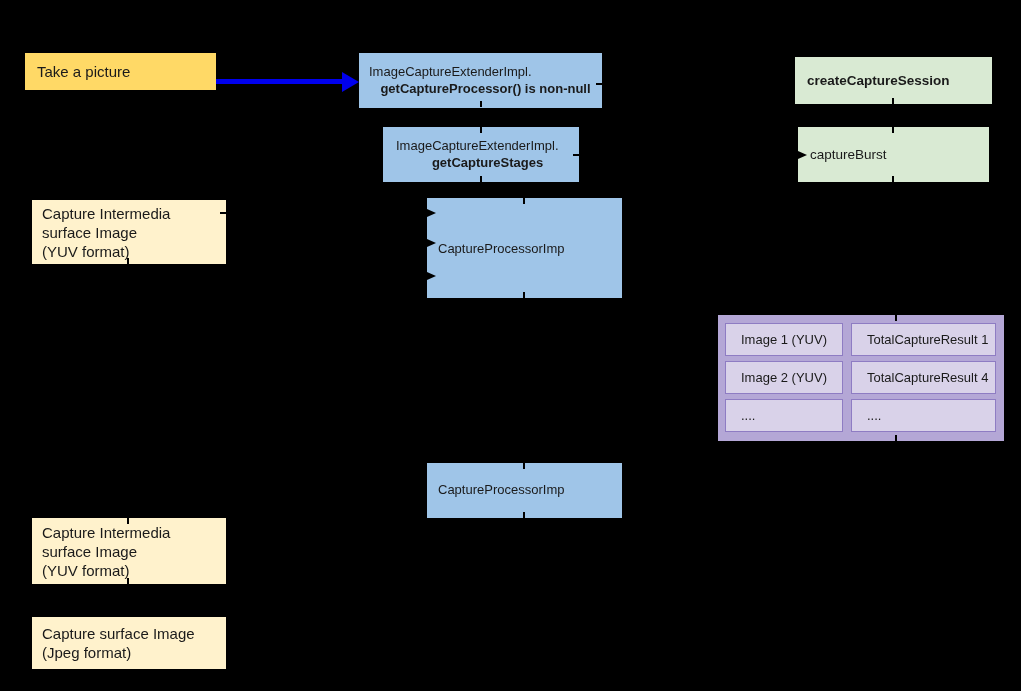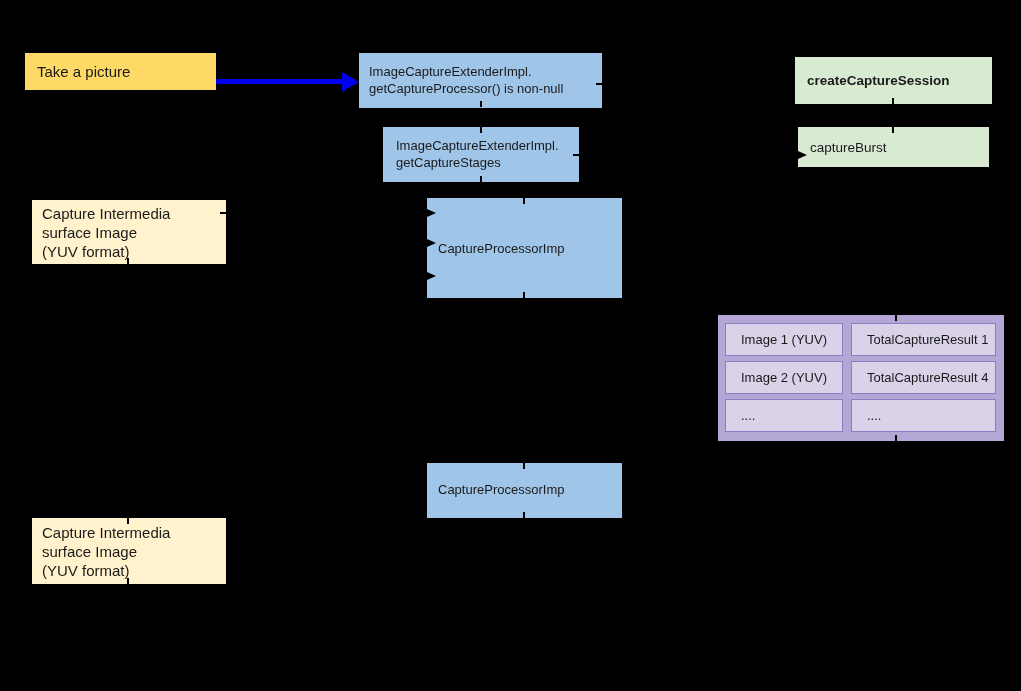--- a/index.html
+++ b/index.html
@@ -14,28 +14,28 @@
 
   .node{
     position:absolute;
     box-sizing:border-box;
     color:#1a1a1a;
     display:flex;
     flex-direction:column;
     justify-content:center;
   }
   .node .ln{white-space:nowrap;}
-  .bold{font-weight:normal;}
+  .bold{font-weight:bold;text-align:center;}
 
   
   .n-take   {left:25px;  top:53px;  width:191px; height:37px; background:#ffd966; font-size:15px; padding-left:12px;}
   .n-gcp    {left:359px; top:53px;  width:243px; height:55px; background:#9fc5e8; font-size:13px; line-height:16.5px; padding-left:10px;}
   .n-ccs    {left:795px; top:57px;  width:197px; height:47px; background:#d9ead3; font-size:13.5px; padding-left:12px;font-weight:bold;}
   .n-gcs    {left:383px; top:127px; width:196px; height:55px; background:#9fc5e8; font-size:13px; line-height:16.5px; padding-left:13px;}
-  .n-cb     {left:798px; top:127px; width:191px; height:40px; background:#d9ead3; font-size:13.5px; padding-left:12px;}
+  .n-cb     {left:798px; top:127px; width:191px; height:55px; background:#d9ead3; font-size:13.5px; padding-left:12px;}
   .n-ci1    {left:32px;  top:200px; width:194px; height:64px; background:#fff2cc; font-size:15px; line-height:19px; padding-left:10px;}
   .n-cpi    {left:427px; top:198px; width:195px; height:100px;background:#9fc5e8; font-size:13px; padding-left:11px;}
   .n-proc   {left:427px; top:463px; width:195px; height:55px; background:#9fc5e8; font-size:13px; line-height:16.5px; padding-left:11px;}
   .n-ci2    {left:32px;  top:518px; width:194px; height:66px; background:#fff2cc; font-size:15px; line-height:19px; padding-left:10px;}
   .n-cj     {left:32px;  top:617px; width:194px; height:52px; background:#fff2cc; font-size:15px; line-height:19px; padding-left:10px;}
 
   
   .result-table{
     position:absolute;left:718px;top:315px;width:286px;height:126px;
     background:#b4a7d6;box-sizing:border-box;
@@ -110,20 +110,24 @@
   <div class="node n-proc">
     <div class="ln">CaptureProcessorImp</div>
   </div>
 
   <div class="node n-ci2">
     <div class="ln">Capture Intermedia</div>
     <div class="ln">surface Image</div>
     <div class="ln">(YUV format)</div>
   </div>
 
+  <div class="node n-cj">
+    <div class="ln">Capture surface Image</div>
+    <div class="ln">(Jpeg format)</div>
+  </div>
 
   <div class="result-table">
     <div class="rt-cell">Image 1 (YUV)</div>
     <div class="rt-cell">TotalCaptureResult 1</div>
     <div class="rt-cell">Image 2 (YUV)</div>
     <div class="rt-cell">TotalCaptureResult 4</div>
     <div class="rt-cell">....</div>
     <div class="rt-cell">....</div>
   </div>
 

